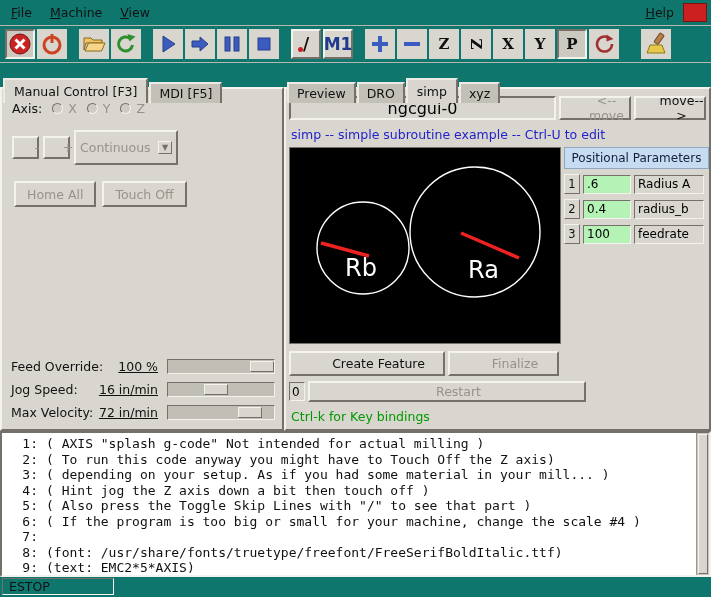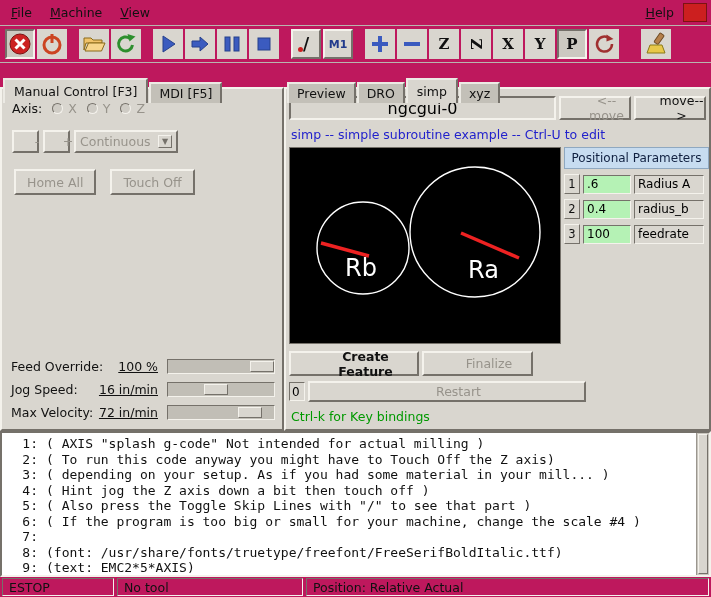--- a/index.html
+++ b/index.html
@@ -1,17 +1,17 @@
 <!DOCTYPE html>
 <html><head>
 <meta charset="utf-8">
 <style>
   * { box-sizing: border-box; }
   body { margin:0; background:#d9d6cf; font-family:"DejaVu Sans","Liberation Sans",sans-serif; font-size:12.5px; color:#111; }
-  .window { position:relative; width:711px; height:597px; background:#be185d; overflow:hidden; }
+  .window { position:relative; width:711px; height:597px; background:#0f766e; overflow:hidden; }
 
   
   .r3 { border-top:2px solid #f4f2ec; border-left:2px solid #f4f2ec; border-bottom:2px solid #75716a; border-right:2px solid #75716a; background:#d9d6cf;padding-left:23px; }
   .r2 { border-top:1px solid #f4f2ec; border-left:1px solid #f4f2ec; border-bottom:1px solid #75716a; border-right:1px solid #75716a; background:#d9d6cf; }
 
   button { font-family:inherit; font-size:inherit; color:inherit; padding:0; cursor:default; display:flex; align-items:center; justify-content:center; }
   input { font-family:inherit; outline:none; }
   .disabled { color:#97938b !important; }
 
   
@@ -21,21 +21,21 @@
   .mb-spacer { flex:1; }
   .wm-close { width:24px; height:19px; background:#cc1f1f; border:1px solid #7c1212; margin-right:2px; }
 
   
   .toolbar { height:37px; display:flex; align-items:center; padding:0 4px; border-bottom:1px solid #b9b6ae; }
   .tb { width:30px; height:30px; background:#d9d6cf; border:2px solid #d9d6cf; margin:0 1px; }
   .tb.bordered { border-top:2px solid #f4f2ec; border-left:2px solid #f4f2ec; border-bottom:2px solid #75716a; border-right:2px solid #75716a; }
   .tb.pressed  { border-top:2px solid #75716a; border-left:2px solid #75716a; border-bottom:2px solid #f4f2ec; border-right:2px solid #f4f2ec; background:#ccc9c1; }
   .glyph { font-weight:bold; font-family:"DejaVu Serif","Liberation Serif",serif; font-size:15px; color:#101010; }
   .glyph.rot { transform:rotate(90deg); display:inline-block; }
-  .glyph-blue { font-weight:bold; font-size:11px; color:#223a8c; }
+  .glyph-blue { font-weight:bold; font-size:17px; color:#223a8c; }
   .slash { font-weight:bold; font-size:17px; position:relative; }
   .slash i { position:absolute; left:-5px; bottom:2px; width:5px; height:5px; background:#cc2020; border-radius:50%; font-style:normal; }
   .gap { width:10px; } .gap-lg { width:20px; }
 
   
   .main { display:flex; height:368px; }
   .left-panel { width:284px; position:relative; }
   .right-panel { flex:1; position:relative; }
   .tabs { display:flex; align-items:flex-end; height:24px; padding-left:3px; position:relative; z-index:2; }
   .tab { background:#c3c0b8; border-top:2px solid #eceae4; border-left:2px solid #eceae4; border-right:2px solid #75716a; padding:2px 8px 2px; margin-right:1px; position:relative; top:16px; }
@@ -43,23 +43,23 @@
   .panel-body { position:absolute; top:24px; left:0; right:0; bottom:0; background:#d9d6cf;
     border-top:2px solid #f4f2ec; border-left:2px solid #f4f2ec; border-bottom:2px solid #75716a; border-right:2px solid #75716a; }
 
   
   .axis-row { display:flex; align-items:center; margin:12px 0 0 10px; gap:10px; }
   .radio-wrap { display:flex; align-items:center; gap:5px; color:#97938b; }
   .radio { width:11px; height:11px; border-radius:50%; background:#cfccc5;
     border-top:1px solid #75716a; border-left:1px solid #75716a; border-bottom:1px solid #f4f2ec; border-right:1px solid #f4f2ec; }
   .jog-row { display:flex; align-items:center; margin:14px 0 0 10px; gap:4px; }
   .small-btn { width:23px; height:23px; }
-  .combo { display:flex; align-items:center; height:23px; width:104px; padding:0 4px; justify-content:space-between; }
+  .combo { display:flex; align-items:center; height:35px; width:104px; padding:0 4px; justify-content:space-between; }
   .combo-arrow { width:14px; height:13px; display:flex; align-items:center; justify-content:center; font-size:8px; color:#75716a; }
-  .home-row { display:flex; gap:14px; margin:16px 0 0 12px; }
+  .home-row { display:flex; gap:6px; margin:16px 0 0 12px; }
   .big-btn { height:26px; padding:0 11px; }
   .sliders { position:absolute; bottom:5px; left:0; right:0; }
   .slider-row { display:flex; align-items:center; height:22px; margin:1px 4px; }
   .slider-label { margin-left:5px; }
   .slider-value { margin-left:auto; margin-right:9px;text-decoration:underline; }
   .slider { width:108px; height:15px; position:relative; background:#c1beb6; margin-right:3px;
     border-top:1px solid #75716a; border-left:1px solid #75716a; border-bottom:1px solid #f4f2ec; border-right:1px solid #f4f2ec; flex:none; }
   .thumb { position:absolute; top:1px; width:24px; height:11px; }
 
   
@@ -69,38 +69,38 @@
   .desc { color:#2222cc; margin:7px 0 5px 5px; }
   .work-row { display:flex; margin-left:3px; gap:3px; }
   .canvas-box { width:272px; height:197px; background:#000; border:1px solid #75716a; flex:none; }
   .params { width:146px; }
   .params-header { background:#c7dcf0; border:1px solid #8fa8c0; text-align:center; padding:3px 0; font-size:12px; color:#102040; }
   .param-row { display:flex; gap:3px; margin-top:5px; align-items:center; }
   .param-num { width:16px; padding:2px 0; text-align:center; font-size:11.5px; }
   .param-value { width:48px; height:19px; background:#b5f2b5; border-top:1px solid #75716a; border-left:1px solid #75716a; border-bottom:1px solid #f4f2ec; border-right:1px solid #f4f2ec; font-size:12px; padding:0 3px; }
   .param-name  { width:70px; height:19px; background:#d9d6cf; border-top:1px solid #75716a; border-left:1px solid #75716a; border-bottom:1px solid #f4f2ec; border-right:1px solid #f4f2ec; font-size:12px; padding:0 3px; }
   .action-row { display:flex; gap:3px; margin:7px 0 0 3px; }
-  .create-btn { width:130px; height:25px;font-weight:bold; }
+  .create-btn { width:156px; height:25px; }
   .finalize-btn { width:111px; height:25px; }
   .restart-row { display:flex; gap:3px; margin:5px 0 0 3px; align-items:center; }
   .count-entry { width:16px; height:19px; background:#d9d6cf; border-top:1px solid #75716a; border-left:1px solid #75716a; border-bottom:1px solid #f4f2ec; border-right:1px solid #f4f2ec; font-size:12px; padding:0 2px; }
   .restart-btn { width:278px; height:21px; }
   .key-hint { color:#009900; margin:7px 0 0 5px; }
 
   
   .code-area { position:relative; height:146px; background:#fff; overflow:hidden;
     border-top:2px solid #75716a; border-left:2px solid #75716a; border-bottom:2px solid #f4f2ec; border-right:2px solid #f4f2ec;
     font-family:"DejaVu Sans Mono","Liberation Mono",monospace; font-size:13px; padding:3px 16px 0 6px; }
   .code-line { display:flex; height:15.5px; line-height:15.5px; white-space:pre; }
   .ln { width:30px; text-align:right; margin-right:8px; flex:none; }
   .scrollbar { position:absolute; right:0; top:0; bottom:0; width:13px; background:#c9c6be; border-left:1px solid #9a968f; }
   .sb-thumb { position:absolute; left:1px; right:1px; top:1px; bottom:1px; }
 
   
-  .statusbar { height:20px; display:flex; gap:3px; padding:1px 2px; }
+  .statusbar { height:20px; display:flex; gap:3px; padding:1px 2px;flex-direction:column; }
   .status-cell { display:flex; align-items:center; padding:0 6px;
     border-top:1px solid #75716a; border-left:1px solid #75716a; border-bottom:1px solid #f4f2ec; border-right:1px solid #f4f2ec; }
 </style>
 </head>
 <body>
 
 <div class="window">
 
   <div class="menubar">
     <div class="menu-item"><span class="accel">F</span><span>ile</span></div>

